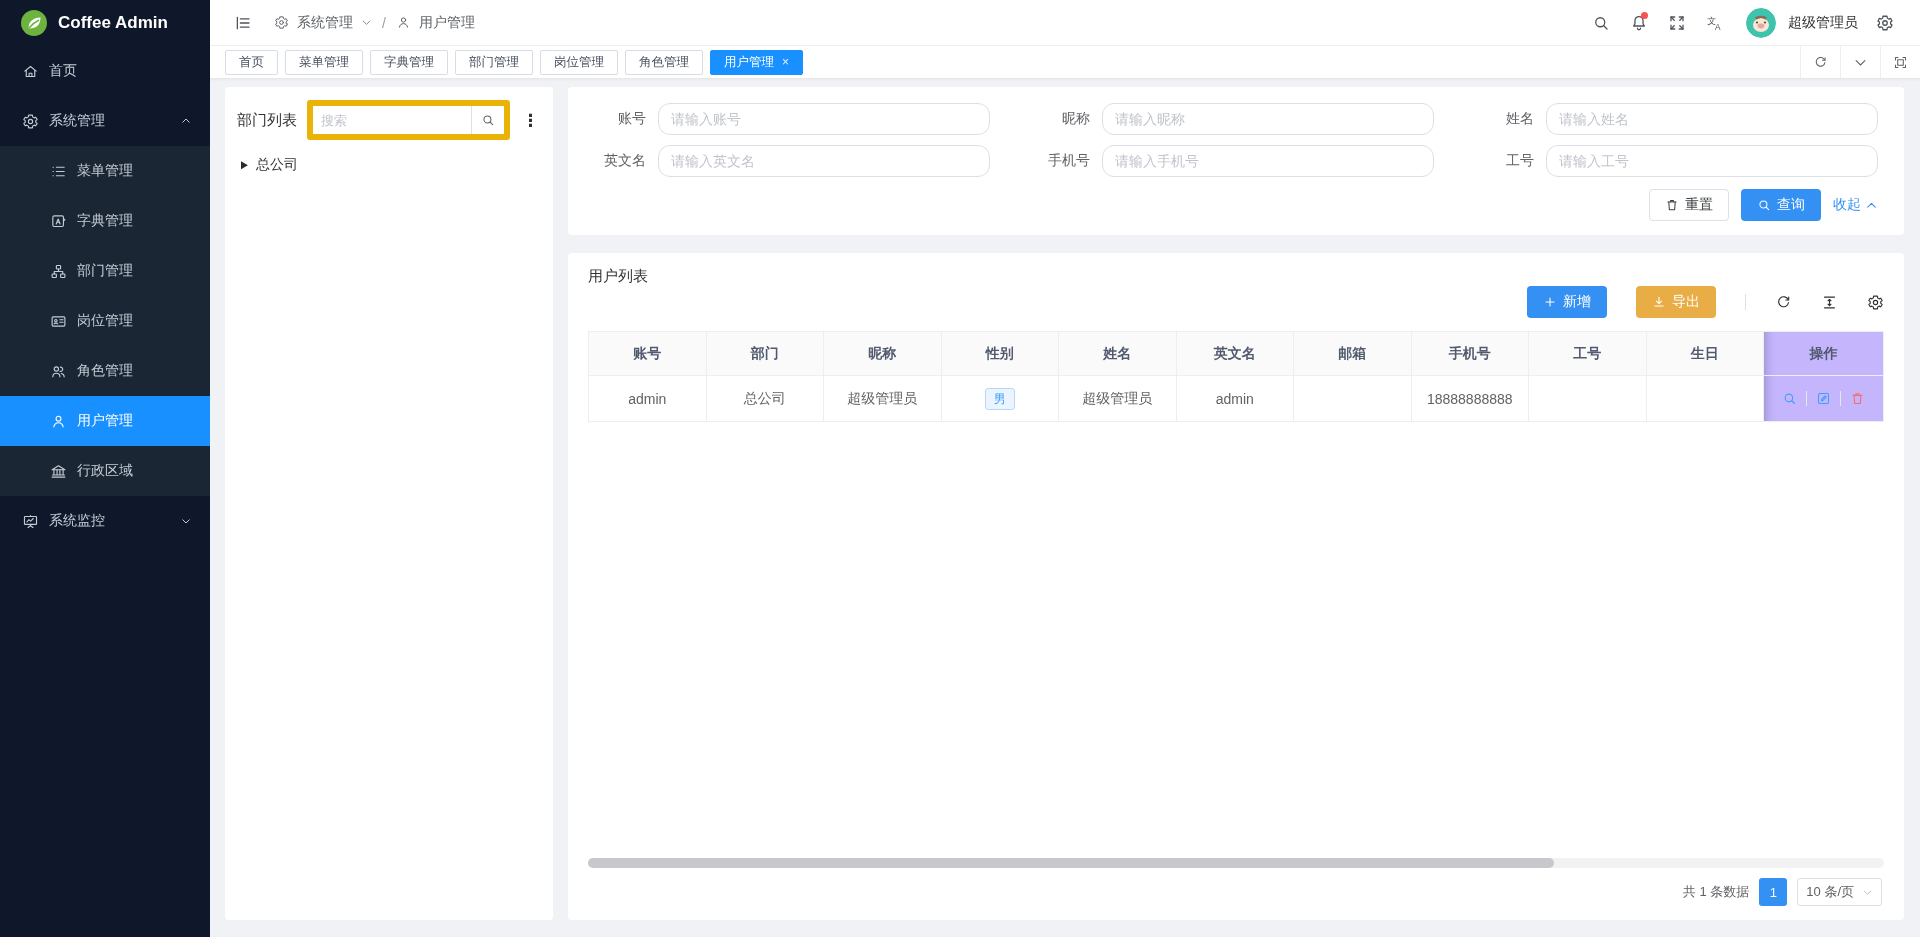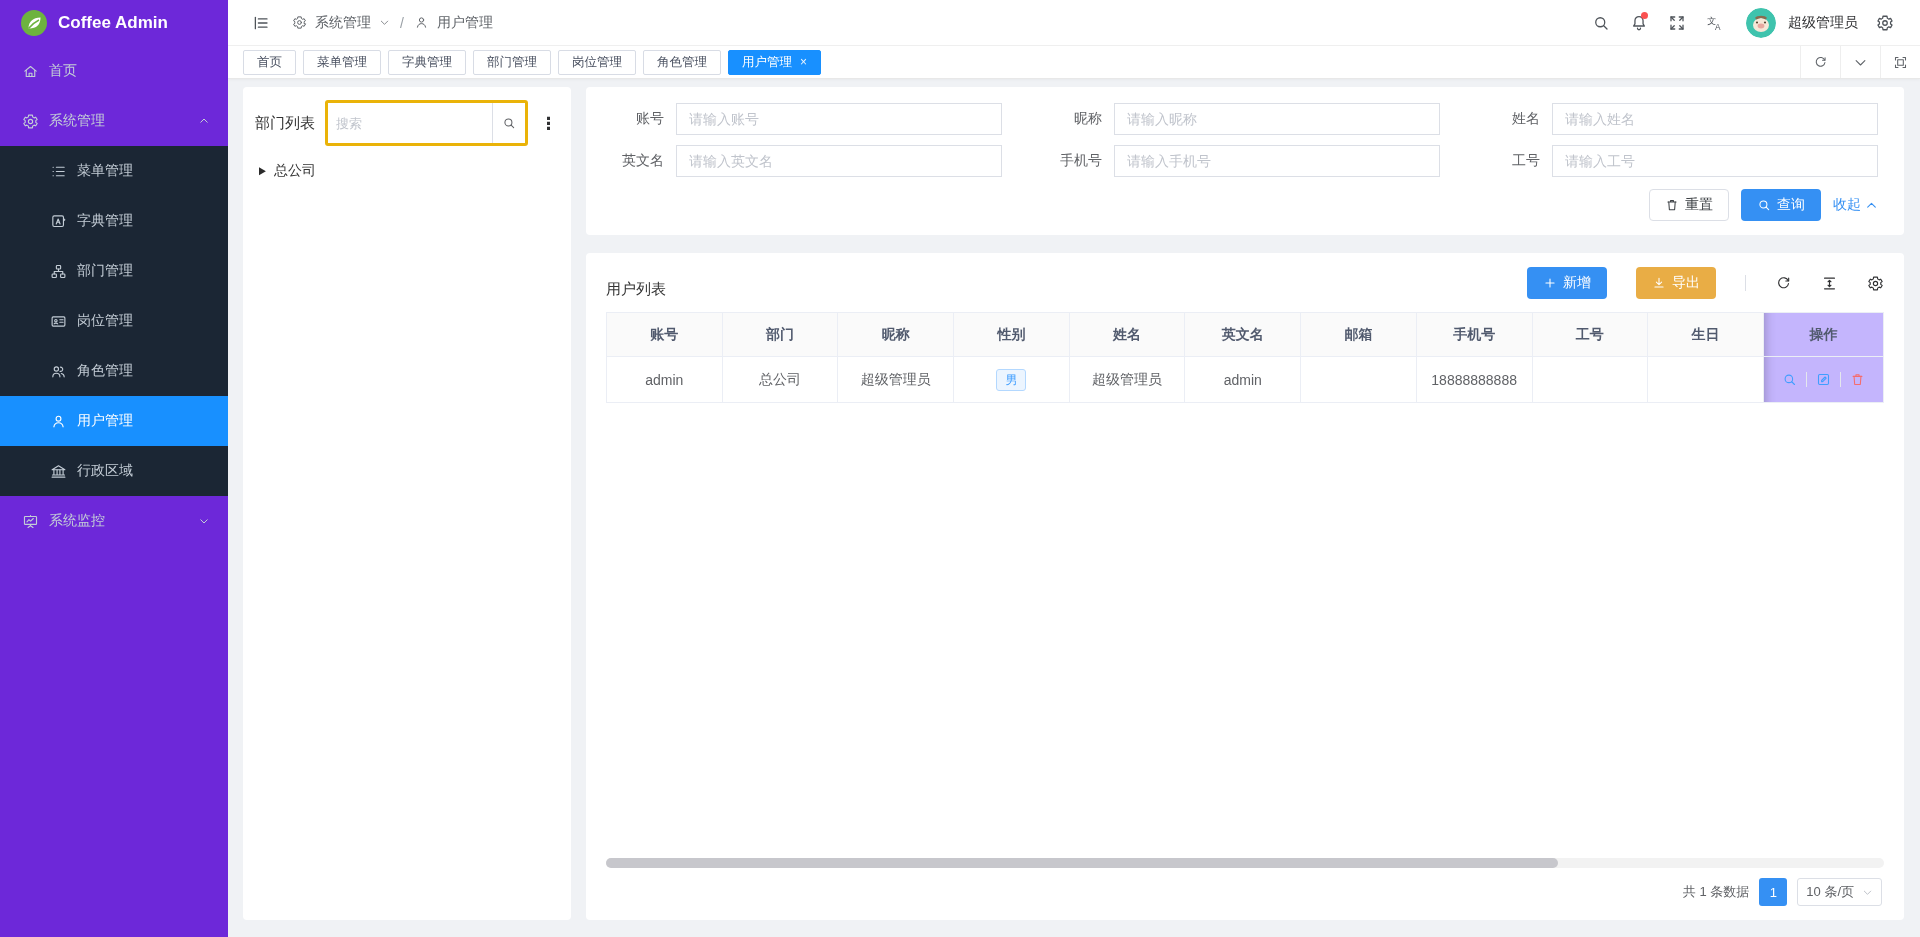--- a/index.html
+++ b/index.html
@@ -2,21 +2,21 @@
 <html><head>
 <meta charset="utf-8">
 <style>
   * { box-sizing: border-box; margin: 0; padding: 0; }
   html,body { width:1920px; height:937px; overflow:hidden; }
   body { font-family:"Liberation Sans","DejaVu Sans",sans-serif; background:#f0f2f5; display:flex; font-size:14px; color:#606266; }
   svg { display:block; }
   .app { display:flex; width:100%; height:100%; }
 
   
-  .sidebar { width:228px; flex-shrink:0; background:#6d28d9; height:100%; color:#bdc8d4; display:flex; flex-direction:column; }
+  .sidebar { width:210px; flex-shrink:0; background:#0f172a; height:100%; color:#bdc8d4; display:flex; flex-direction:column; }
   .logo { height:46px; display:flex; align-items:center; gap:10px; padding-left:20px; color:#fff; font-weight:bold; font-size:17px; flex-shrink:0; }
   .menu-item { height:50px; display:flex; align-items:center; gap:10px; padding:0 18px 0 22px; font-size:14px; cursor:pointer; color:#c4cdd6; }
   .menu-item svg.mi { width:17px; height:17px; stroke:currentColor; fill:none; stroke-width:1.6; stroke-linecap:round; stroke-linejoin:round; flex-shrink:0; }
   .menu-item .chev { margin-left:auto; width:12px; height:12px; stroke:currentColor; fill:none; stroke-width:2; }
   .submenu { background:#1b2634; }
   .submenu .menu-item { padding-left:50px; }
   .menu-item.active { background:#1890ff; color:#fff; }
 
   
   .main { flex:1; display:flex; flex-direction:column; min-width:0; height:100%; }
@@ -40,50 +40,50 @@
   .tabtool { height:100%; width:40px; display:flex; align-items:center; justify-content:center; border-left:1px solid #eee; color:#5f6368; cursor:pointer; flex-shrink:0; }
   .tabtool svg { width:15px; height:15px; stroke:currentColor; fill:none; stroke-width:1.7; stroke-linecap:round; stroke-linejoin:round; }
 
   
   .content { flex:1; display:flex; gap:15px; padding:8px 16px 17px 15px; min-height:0; }
   .card { background:#fff; border-radius:4px; }
 
   .dept-card { width:328px; flex-shrink:0; padding:13px 12px; display:flex; flex-direction:column; }
   .dept-head { display:flex; align-items:center; gap:10px; }
   .dept-title { font-size:15px; color:#333; white-space:nowrap; }
-  .dept-search { flex:1; display:flex; height:46px; border:3px solid #eab308; border-radius:3px; overflow:hidden; }
+  .dept-search { flex:1; display:flex; height:40px; border:6px solid #eab308; border-radius:3px; overflow:hidden; }
   .dept-search input { flex:1; min-width:0; border:none; outline:none; padding:0 8px; font-size:13px; color:#606266; }
   .dept-search input::placeholder { color:#c0c4cc; }
   .dept-search .sbtn { width:33px; border-left:1px solid #dcdfe6; background:#fff; display:flex; align-items:center; justify-content:center; color:#606266; cursor:pointer; }
   .dept-search .sbtn svg { width:14px; height:14px; stroke:currentColor; fill:none; stroke-width:1.8; stroke-linecap:round; }
   .kebab { font-size:17px; font-weight:bold; color:#303133; padding:0 2px; cursor:pointer; letter-spacing:0; }
   .tree-item { margin-top:16px; display:flex; align-items:center; gap:8px; font-size:14px; color:#333; cursor:pointer; padding-left:4px; }
   .tree-caret { font-size:9px; color:#2b2b2b; transform:scale(1,1.15); }
 
   .right-col { flex:1; display:flex; flex-direction:column; gap:18px; min-width:0; }
 
   
   .filter-card { padding:16px 26px 14px; flex-shrink:0; }
   .fgrid { display:grid; grid-template-columns:repeat(3,1fr); column-gap:48px; row-gap:10px; }
   .field { display:flex; align-items:center; gap:12px; }
   .field label { width:52px; text-align:right; flex-shrink:0; color:#606266; font-size:14px; white-space:nowrap; }
-  .field input { flex:1; min-width:0; height:32px; border:1px solid #dcdfe6; border-radius:0; padding:0 12px; font-size:14px; color:#606266; outline:none; }
+  .field input { flex:1; min-width:0; height:32px; border:1px solid #dcdfe6; border-radius:12px; padding:0 12px; font-size:14px; color:#606266; outline:none; }
   .field input::placeholder { color:#c0c4cc; }
   .factions { display:flex; justify-content:flex-end; align-items:center; gap:12px; margin-top:12px; }
   .btn { height:32px; padding:0 15px; border-radius:4px; font-size:14px; display:inline-flex; align-items:center; gap:6px; border:1px solid transparent; cursor:pointer; background:#fff; font-family:Liberation Serif, serif; }
   .btn svg { width:14px; height:14px; stroke:currentColor; fill:none; stroke-width:1.8; stroke-linecap:round; stroke-linejoin:round; }
   .btn-plain { border-color:#dcdfe6; color:#3d4145; }
   .btn-primary { background:#3590f3; color:#fff; }
   .btn-warning { background:#e9ad45; color:#fff; }
   .link { color:#3590f3; font-size:14px; display:inline-flex; align-items:center; gap:4px; cursor:pointer; }
   .link svg { width:13px; height:13px; stroke:currentColor; fill:none; stroke-width:2; stroke-linecap:round; stroke-linejoin:round; }
 
   
   .table-card { flex:1; padding:14px 20px 10px; display:flex; flex-direction:column; min-height:0; }
-  .ttoolbar { display:flex; align-items:flex-end; margin-bottom:13px; flex-shrink:0; }
+  .ttoolbar { display:flex; align-items:flex-start; margin-bottom:13px; flex-shrink:0;flex-direction:column; }
   .ttitle { font-size:15px; color:#333; }
   .tright { margin-left:auto; display:flex; align-items:center; gap:29px; }
   .vdiv { width:1px; height:16px; background:#dcdfe6; }
   .tool-ic { color:#303133; cursor:pointer; }
   .tool-ic svg { width:17px; height:17px; stroke:currentColor; fill:none; stroke-width:1.6; stroke-linecap:round; stroke-linejoin:round; }
 
   table { width:100%; border-collapse:collapse; table-layout:fixed; border-top:1px solid #ebeef5; border-left:1px solid #ebeef5; }
   th { background:#fafafa; height:44px; font-size:14px; color:#4f5archive866; color:#515a6e; font-weight:bold; }
   th, td { border-right:1px solid #ebeef5; border-bottom:1px solid #ebeef5; text-align:center; font-size:14px; }
   td { height:46px; color:#606266; }

